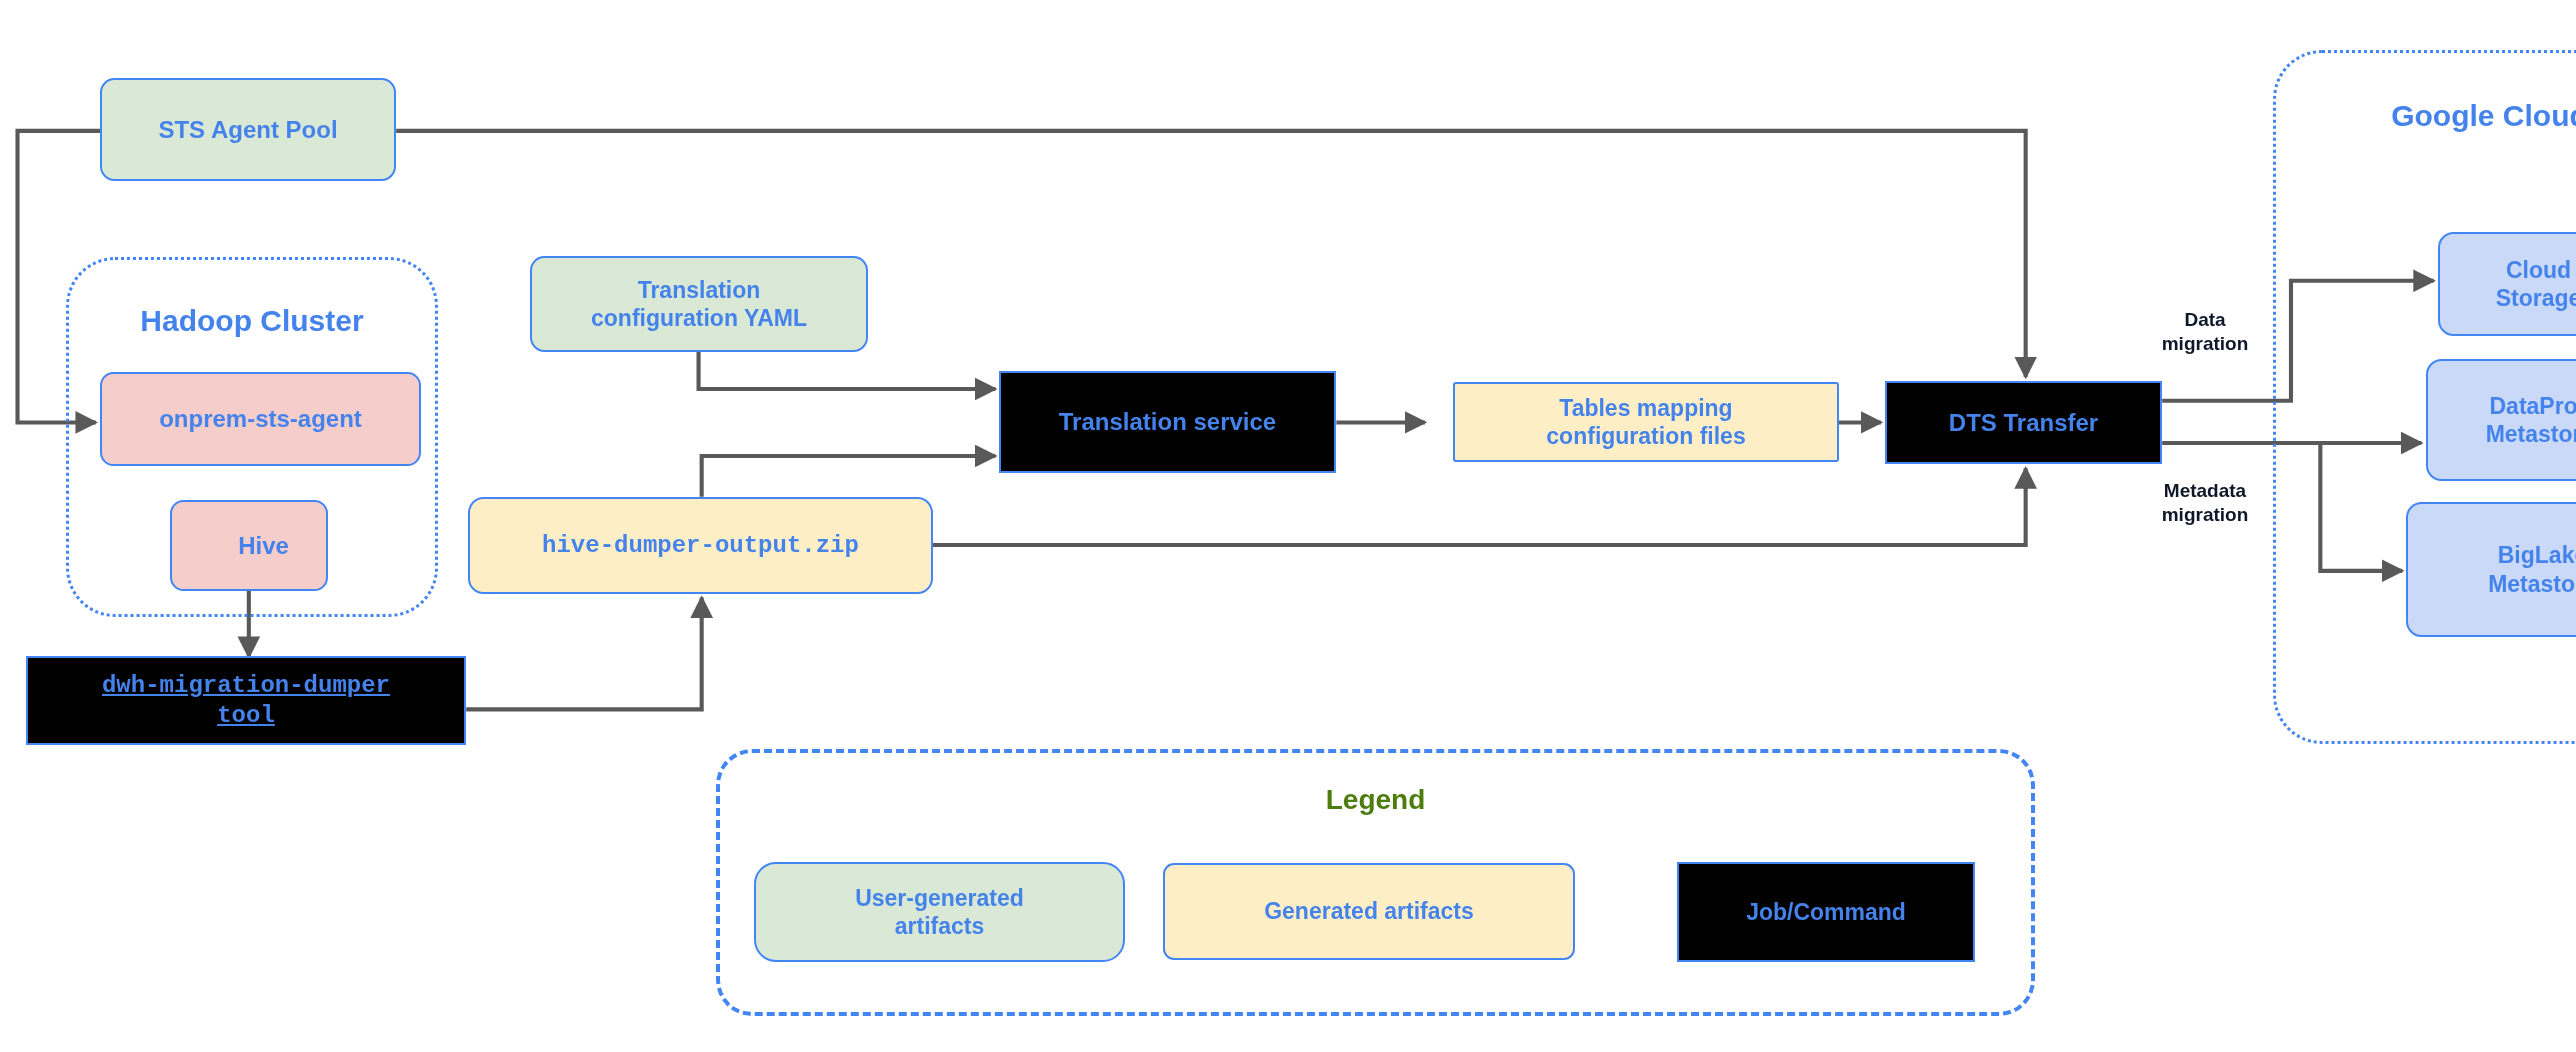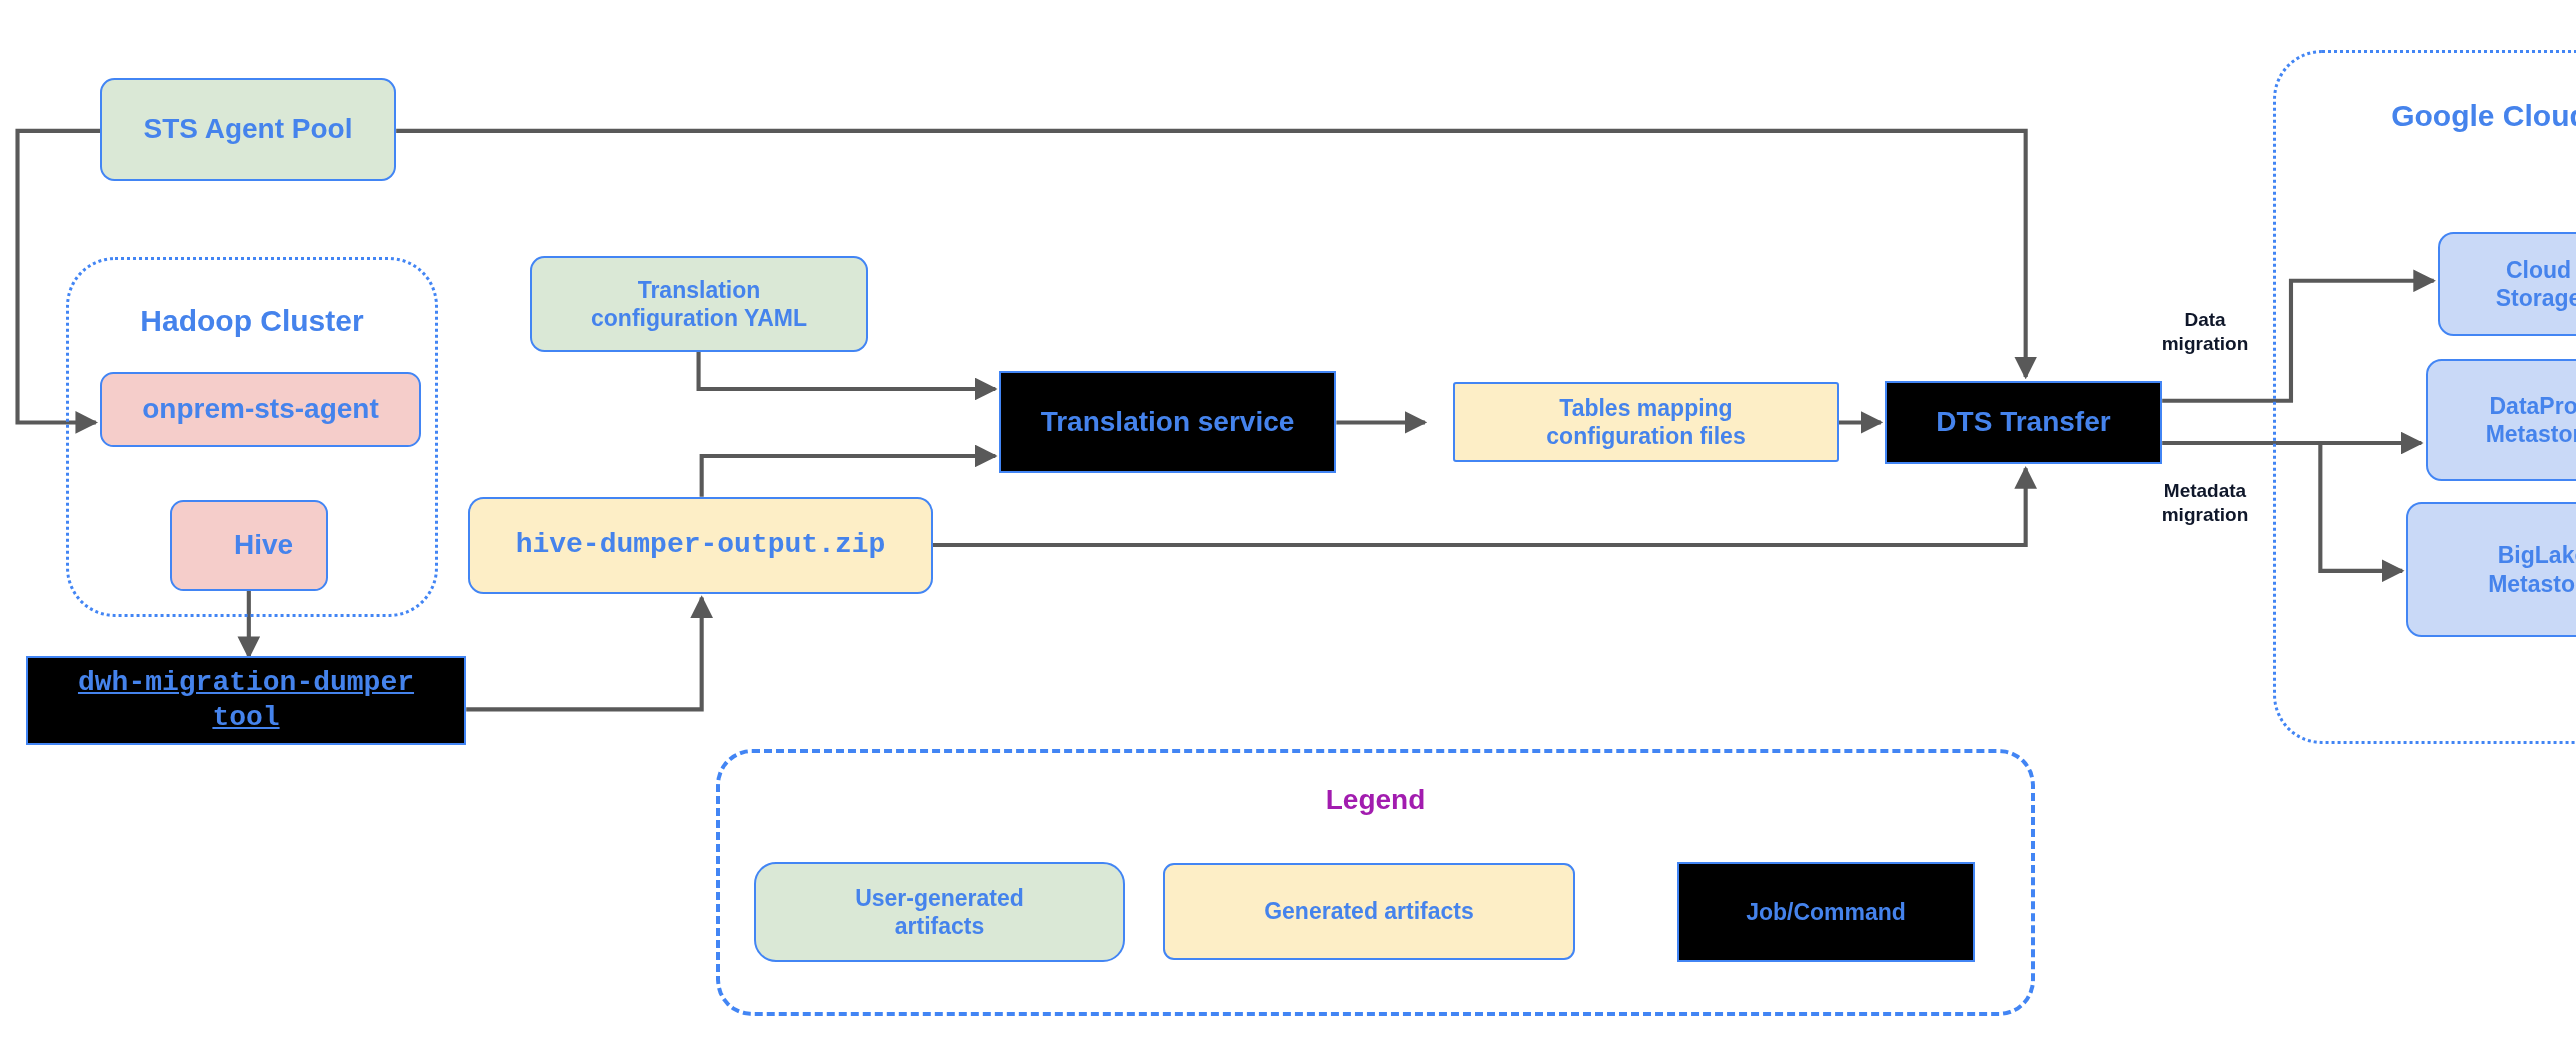--- a/index.html
+++ b/index.html
@@ -34,21 +34,21 @@
     background: #ffffff;
     z-index: 2;
   }
   .label { white-space: pre-line; line-height: 1.22; }
   .green  { background: #dae8d6; border: 2.6px solid #4285f4; border-radius: 14.4px; }
   .pink   { background: #f5cdca; border: 2.1px solid #4285f4; border-radius: 13.4px; }
   .yellow { background: #fdeec6; border: 2.6px solid #4285f4; border-radius: 15.5px; }
   .blue   { background: #c9d9f7; border: 2.6px solid #4285f4; border-radius: 15.5px; }
   .white  { background: #000000; border: 2.6px solid #4285f4; border-radius: 0; }
   .mono   { font-family: "Liberation Mono", monospace; }
-  .fs46 { font-size: 28px; }
+  .fs46 { font-size: 24px; }
   .fs44 { font-size: 23px; }
   .container {
     position: absolute;
     box-sizing: border-box;
     border: 3.6px dotted #4285f4;
     border-radius: 49px;
     background: transparent;
     z-index: 1;
   }
   .container.dashed {
@@ -71,21 +71,21 @@
     color: #0f172a;
     font-size: 19px;
     line-height: 1.25;
     white-space: pre-line;
     z-index: 3;
   }
   .legend-title {
     position: absolute;
     text-align: center;
     font-weight: bold;
-    color: #a21caf;
+    color: #4d7c0f;
     font-size: 28px;
     z-index: 2;
   }
 </style>
 </head>
 <body>
 
 <div id="canvas">
 
   <svg id="arrows" viewBox="0 0 5338 2042" xmlns="http://www.w3.org/2000/svg">
@@ -116,21 +116,21 @@
   <div class="container" style="left:2273px; top:50px; width:433px; height:694px;"></div>
   <div class="container-title" style="left:2273px; top:99px; width:433px;">Google Cloud</div>
 
   <div class="container dashed" style="left:716px; top:749px; width:1319px; height:267px;"></div>
   <div class="legend-title" style="left:716px; top:784px; width:1319px;">Legend</div>
 
   <div class="node green fs46" style="left:100px; top:78px; width:296px; height:103px;">
     <span class="label">STS Agent Pool</span>
   </div>
 
-  <div class="node pink fs46" style="left:100px; top:372px; width:321px; height:75px;">
+  <div class="node pink fs46" style="left:100px; top:372px; width:321px; height:94px;">
     <span class="label">onprem-sts-agent</span>
   </div>
 
   <div class="node pink fs46" style="left:170px; top:500px; width:158px; height:91px;padding-left:29px;">
     <span class="label">Hive</span>
   </div>
 
   <div class="node white mono fs46" style="left:26px; top:656px; width:440px; height:89px;text-decoration:underline;">
     <span class="label">dwh-migration-dumper
 tool</span>

